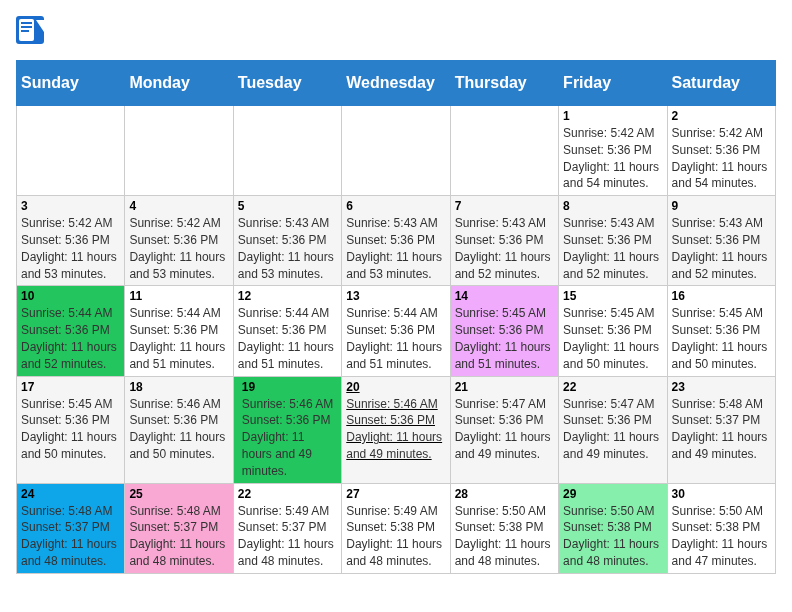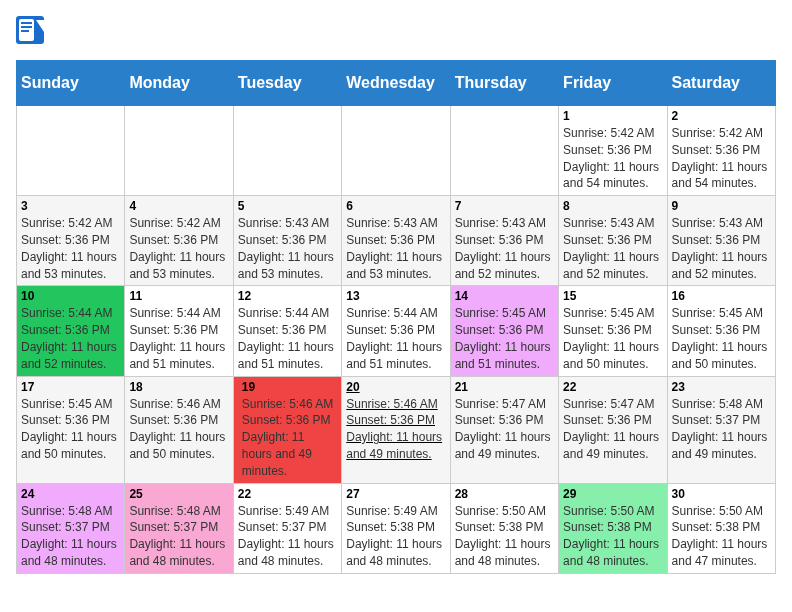--- a/index.html
+++ b/index.html
@@ -226,21 +226,21 @@
           <div class="day-info">Sunrise: 5:45 AM
 Sunset: 5:36 PM
 Daylight: 11 hours and 50 minutes.</div>
         </td>
         <td style="background: rgb(245, 245, 245);">
           <span class="day-num">18</span>
           <div class="day-info">Sunrise: 5:46 AM
 Sunset: 5:36 PM
 Daylight: 11 hours and 50 minutes.</div>
         </td>
-        <td style="background: #ef4444; padding-left: 8px;">
+        <td style="background: #22c55e; padding-left: 8px;">
           <span class="day-num">19</span>
           <div class="day-info">Sunrise: 5:46 AM
 Sunset: 5:36 PM
 Daylight: 11 hours and 49 minutes.</div>
         </td>
         <td style="background: rgb(245, 245, 245); text-decoration: underline;">
           <span class="day-num">20</span>
           <div class="day-info">Sunrise: 5:46 AM
 Sunset: 5:36 PM
 Daylight: 11 hours and 49 minutes.</div>
@@ -258,21 +258,21 @@
 Daylight: 11 hours and 49 minutes.</div>
         </td>
         <td style="background: rgb(245, 245, 245);">
           <span class="day-num">23</span>
           <div class="day-info">Sunrise: 5:48 AM
 Sunset: 5:37 PM
 Daylight: 11 hours and 49 minutes.</div>
         </td>
       </tr>
       <tr>
-        <td style="background: #f0abfc;">
+        <td style="background: #0ea5e9;">
           <span class="day-num">24</span>
           <div class="day-info">Sunrise: 5:48 AM
 Sunset: 5:37 PM
 Daylight: 11 hours and 48 minutes.</div>
         </td>
         <td style="background: #f9a8d4;">
           <span class="day-num">25</span>
           <div class="day-info">Sunrise: 5:48 AM
 Sunset: 5:37 PM
 Daylight: 11 hours and 48 minutes.</div>

